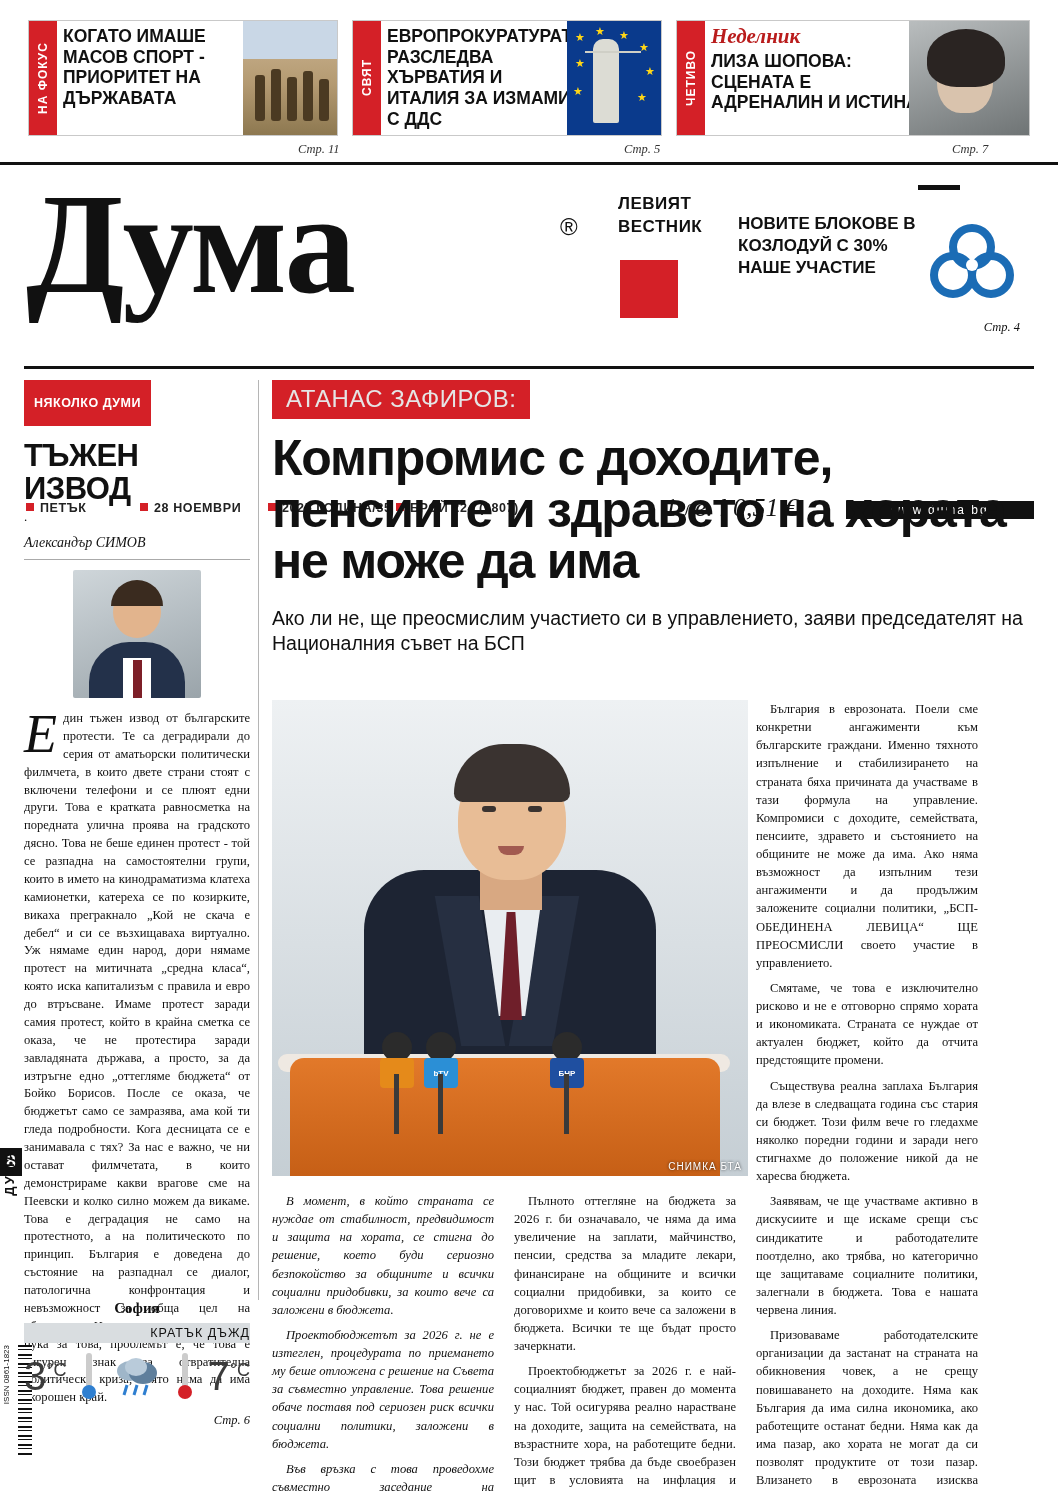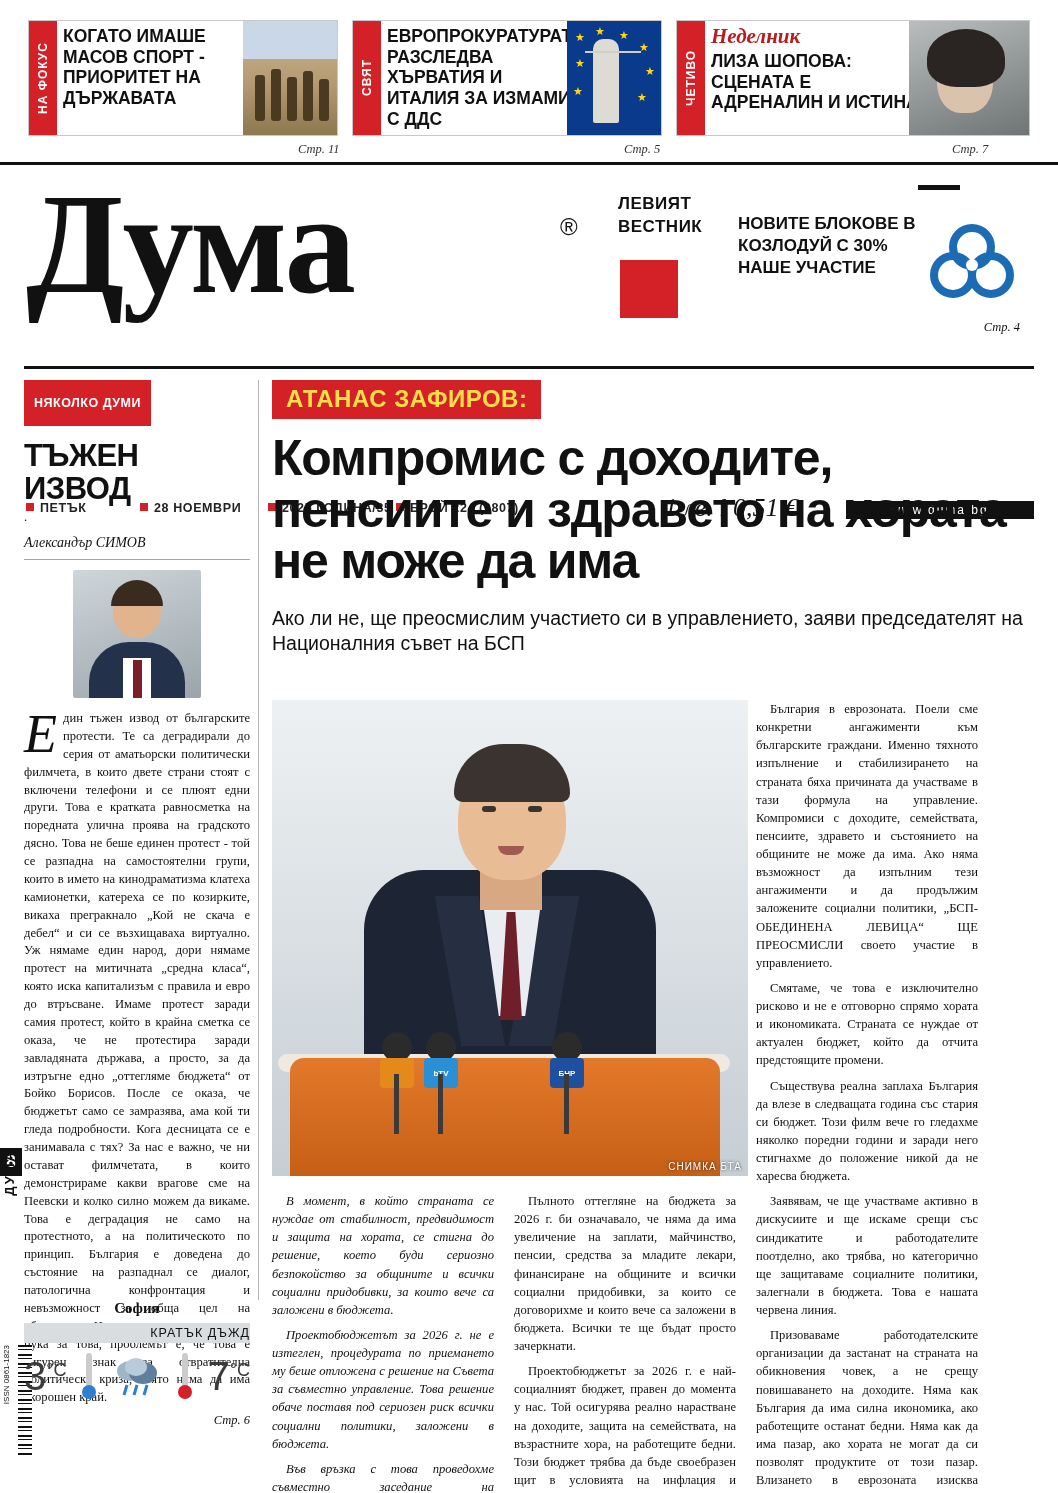--- a/index.html
+++ b/index.html
@@ -172,22 +172,22 @@
   }
   .barcode { position:absolute; left:18px; top:1345px; width:14px; height:110px;
     background:repeating-linear-gradient(180deg,#111 0 2px,#fff 2px 4px,#111 4px 5px,#fff 5px 9px); }
   .barcode-num { position:absolute; left:2px; top:1345px; font-size:8px; writing-mode:vertical-rl; transform:rotate(180deg); font-family:"Liberation Sans", sans-serif; }
 
   .vrule { position:absolute; top:380px; width:1px; background:#b5b5b5; }
 
   
   .main { position:absolute; left:272px; top:380px; width:762px; }
   .kicker {
-    display:inline-block; background:#d42027; color:#fde047;
-    font-family:"Liberation Sans", sans-serif; font-weight:bold;
+    display:inline-block; background:#d42027; color:#e5e5e5;
+    font-family:"Liberation Sans", sans-serif; font-weight:normal;
     font-size:24px; padding:5px 14px 6px; letter-spacing:0.5px;
   }
   .headline {
     font-family:"Liberation Sans", sans-serif; font-weight:bold;
     font-size:50px; line-height:1.03; letter-spacing:-1.2px;
     margin:14px 0 0; color:#111;
   }
   .subhead {
     font-family:"Liberation Sans", sans-serif; font-size:19.5px;
     line-height:1.32; margin:18px 0 0; color:#111;

